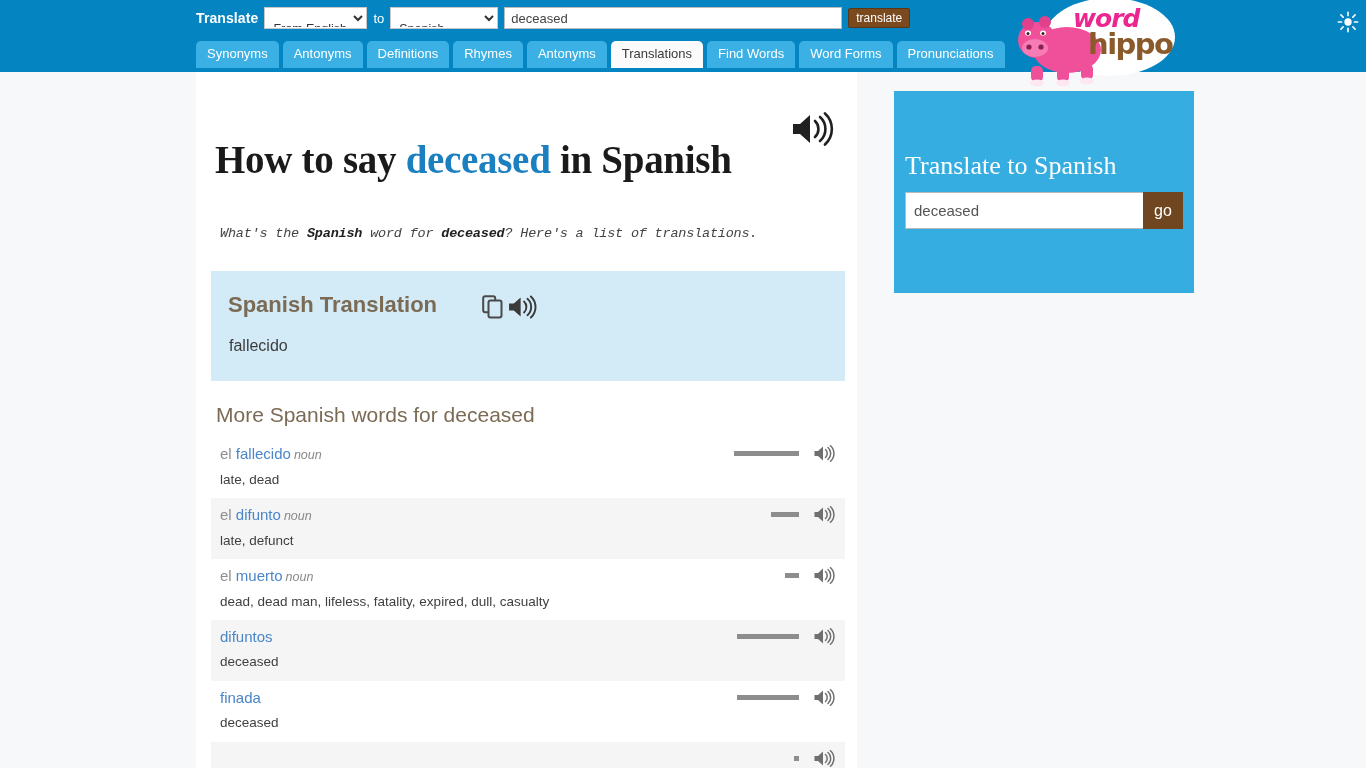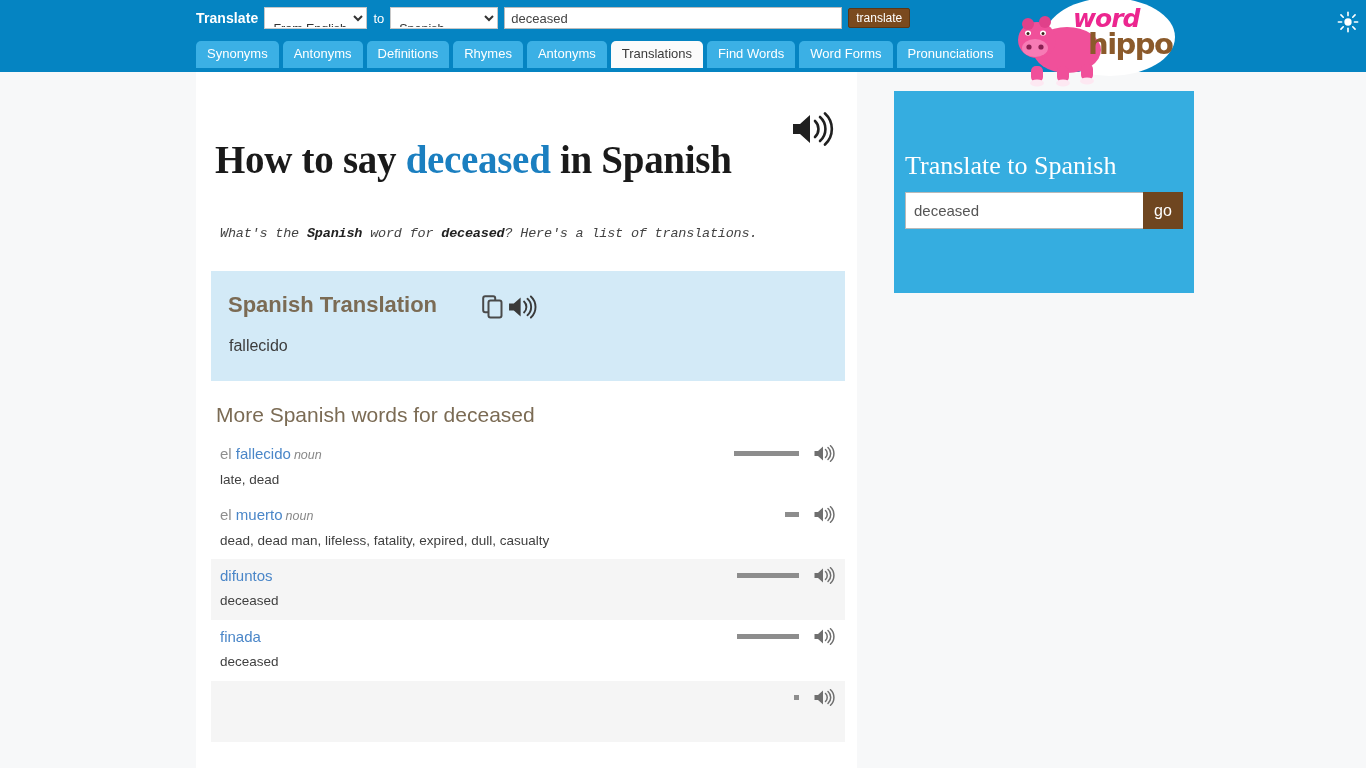--- a/index.html
+++ b/index.html
@@ -351,20 +351,31 @@
       <div class="wline1"><span class="wart">el </span><a class="wword">fallecido</a><span class="wpos">noun</span></div>
       <div class="wline2">late, dead</div>
       <div class="wbar-wrap"><span class="wbar" style="width: 65px;"></span></div>
       <span class="wspk"><svg width="22" height="17" viewBox="0 0 44 34">
           <path d="M3 12 h7 L20 3 v28 L10 22 H3 Z" fill="#6f6f6f"></path>
           <path d="M25 9 a11 11 0 0 1 0 16" stroke="#6f6f6f" stroke-width="3" fill="none" stroke-linecap="round"></path>
           <path d="M30 5 a16 16 0 0 1 0 24" stroke="#6f6f6f" stroke-width="3" fill="none" stroke-linecap="round"></path>
           <path d="M35 1.5 a21 21 0 0 1 0 31" stroke="#6f6f6f" stroke-width="3" fill="none" stroke-linecap="round"></path>
         </svg></span>
     </div>
+    <div class="wrow alt">
+      <div class="wline1"><span class="wart">el </span><a class="wword">difunto</a><span class="wpos">noun</span></div>
+      <div class="wline2">late, defunct</div>
+      <div class="wbar-wrap"><span class="wbar" style="width: 28px;"></span></div>
+      <span class="wspk"><svg width="22" height="17" viewBox="0 0 44 34">
+          <path d="M3 12 h7 L20 3 v28 L10 22 H3 Z" fill="#6f6f6f"></path>
+          <path d="M25 9 a11 11 0 0 1 0 16" stroke="#6f6f6f" stroke-width="3" fill="none" stroke-linecap="round"></path>
+          <path d="M30 5 a16 16 0 0 1 0 24" stroke="#6f6f6f" stroke-width="3" fill="none" stroke-linecap="round"></path>
+          <path d="M35 1.5 a21 21 0 0 1 0 31" stroke="#6f6f6f" stroke-width="3" fill="none" stroke-linecap="round"></path>
+        </svg></span>
+    </div>
     <div class="wrow">
       <div class="wline1"><span class="wart">el </span><a class="wword">muerto</a><span class="wpos">noun</span></div>
       <div class="wline2">dead, dead man, lifeless, fatality, expired, dull, casualty</div>
       <div class="wbar-wrap"><span class="wbar" style="width: 14px;"></span></div>
       <span class="wspk"><svg width="22" height="17" viewBox="0 0 44 34">
           <path d="M3 12 h7 L20 3 v28 L10 22 H3 Z" fill="#6f6f6f"></path>
           <path d="M25 9 a11 11 0 0 1 0 16" stroke="#6f6f6f" stroke-width="3" fill="none" stroke-linecap="round"></path>
           <path d="M30 5 a16 16 0 0 1 0 24" stroke="#6f6f6f" stroke-width="3" fill="none" stroke-linecap="round"></path>
           <path d="M35 1.5 a21 21 0 0 1 0 31" stroke="#6f6f6f" stroke-width="3" fill="none" stroke-linecap="round"></path>
         </svg></span>

